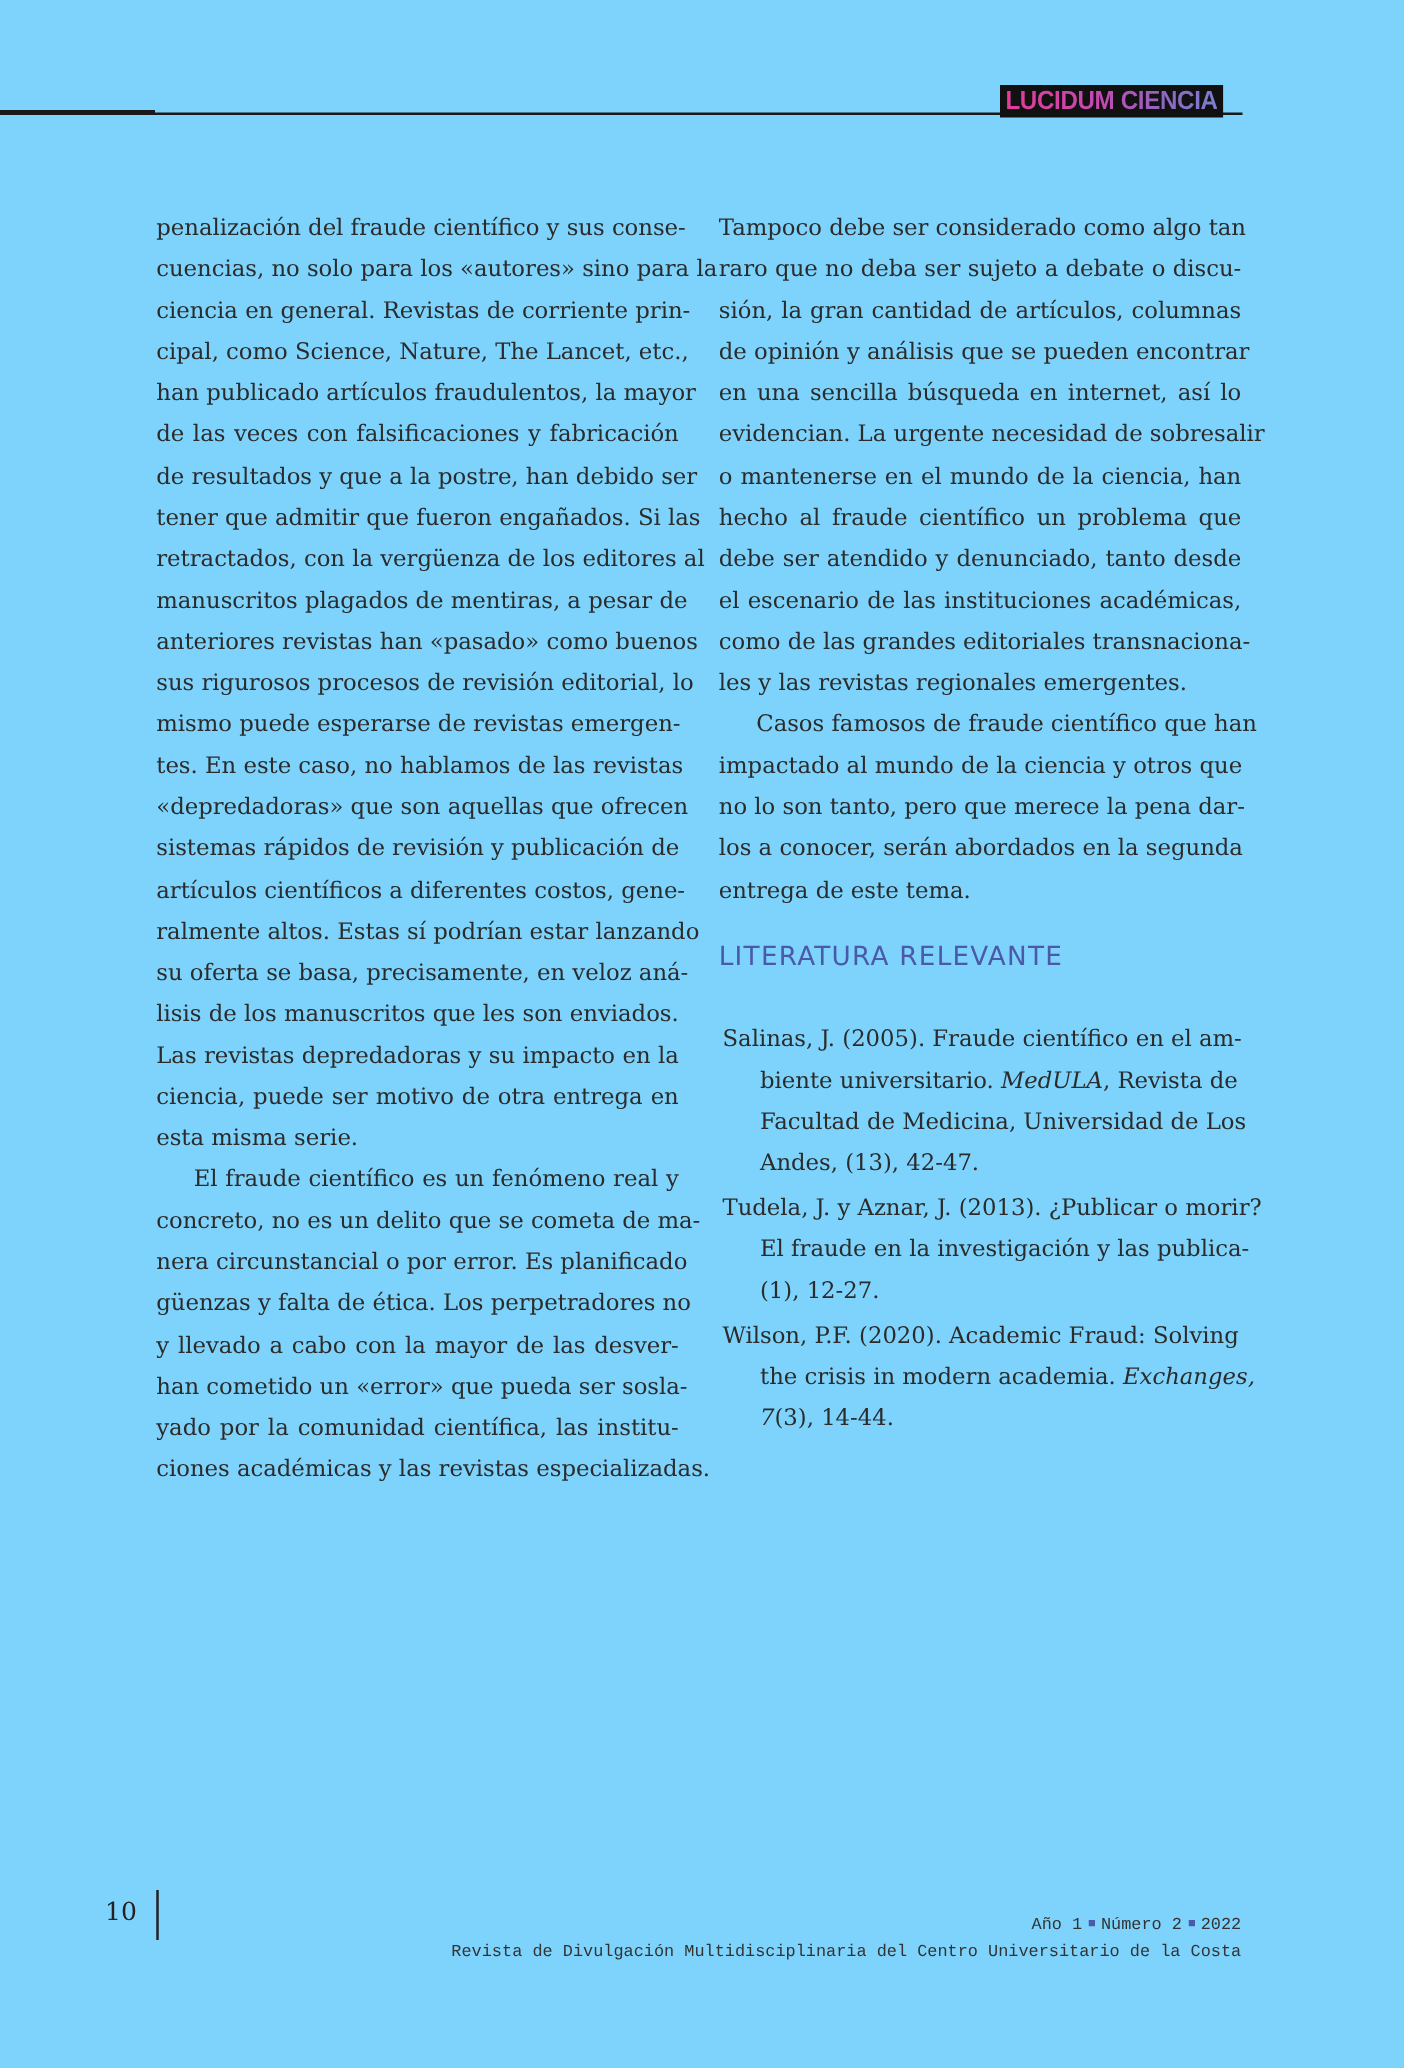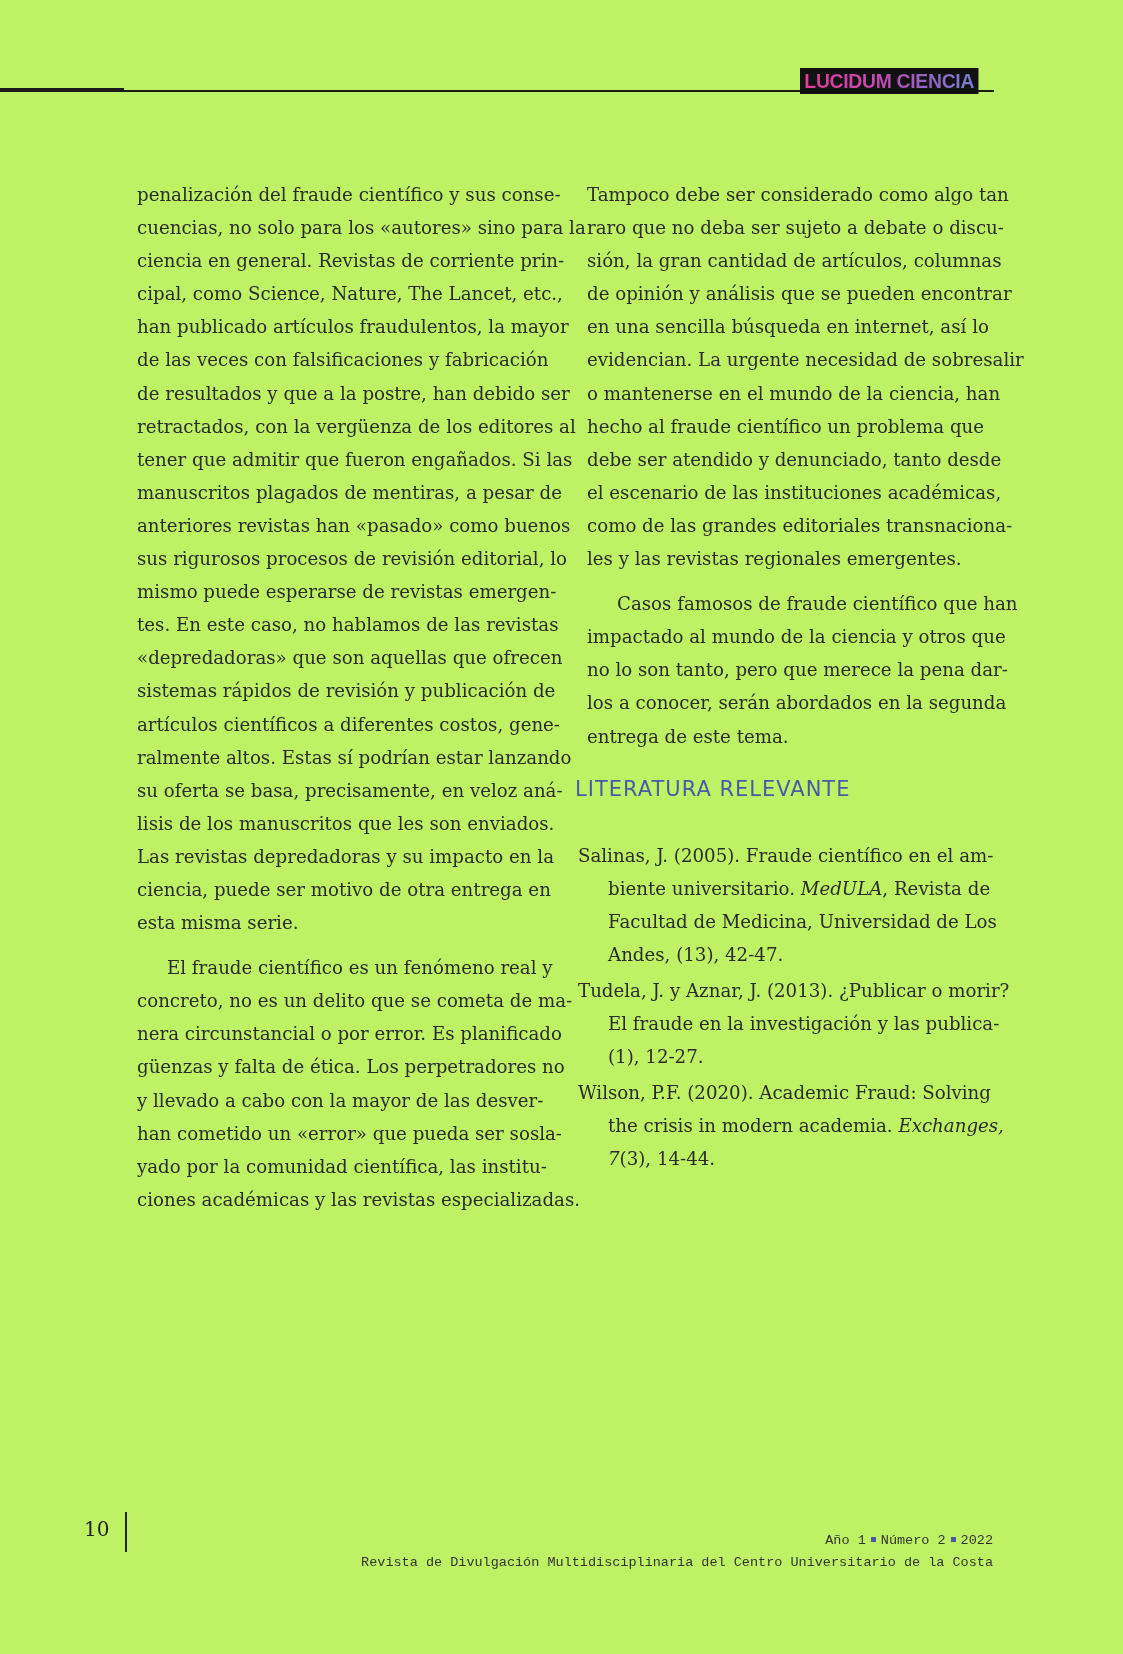--- a/index.html
+++ b/index.html
@@ -1,38 +1,38 @@
 <!DOCTYPE html>
 <html><head>
 <meta charset="utf-8">
 <style>
   html, body { margin: 0; padding: 0; background: #ffffff; }
   body { width: 1123px; height: 1654px; position: relative; overflow: hidden; }
-  .page { position: absolute; inset: 0; background: #bef264; }
+  .page { position: absolute; inset: 0; background: #7dd3fc; }
 
   .header-line-thick { position: absolute; left: 0; top: 88px; width: 124px; height: 4px; background: #1a1a1a; }
   .header-line-thin  { position: absolute; left: 124px; top: 90px; width: 870px; height: 2px; background: #1a1a1a; }
   .brand {
     position: absolute; left: 800px; top: 68px; height: 26px; width: 194px;
     background: #111; color: #fff; display: flex; align-items: center; justify-content: center;
     font-family: "Liberation Sans", sans-serif; font-weight: bold; font-size: 21px; letter-spacing: -0.3px;
     transform: scaleX(0.92); transform-origin: left center;
   }
   .brand span {
     background: linear-gradient(90deg, #e23c98 0%, #c24ab2 45%, #8e66c2 75%, #7a7fd0 100%);
     -webkit-background-clip: text; background-clip: text; color: transparent;
   }
 
   .col {
     position: absolute; top: 166px; width: 418px;
     font-family: "DejaVu Serif", serif; font-size: 18.2px; line-height: 33.1px; color: #2b2b2b;
   }
   .col-left { left: 125px; }
   .col-right { left: 575px; }
-  .col p { margin: 12px; text-align: justify; hyphens: manual; }
+  .col p { margin: 0; text-align: justify; hyphens: manual; }
   .line { display: block; text-align: justify; text-align-last: justify; white-space: nowrap; }
   .line.last { text-align-last: left; }
 
   .section-heading {
     font-family: "DejaVu Sans", sans-serif; font-size: 21px; color: #4a5aa8; letter-spacing: 1px;
     margin: 20px 0 33px 0; line-height: 33px;
   }
   .ref { margin: 3px; }
   .ref .line.cont { padding-left: 30px; }
   .ref i { font-style: italic; }
@@ -61,22 +61,22 @@
 
   <div class="col col-left">
     <p id="left-p1">
         <span class="line">penalización del fraude científico y sus conse-</span>
         <span class="line">cuencias, no solo para los «autores» sino para la</span>
         <span class="line">ciencia en general. Revistas de corriente prin-</span>
         <span class="line">cipal, como Science, Nature, The Lancet, etc.,</span>
         <span class="line">han publicado artículos fraudulentos, la mayor</span>
         <span class="line">de las veces con falsificaciones y fabricación</span>
         <span class="line">de resultados y que a la postre, han debido ser</span>
+        <span class="line">tener que admitir que fueron engañados. Si las</span>
         <span class="line">retractados, con la vergüenza de los editores al</span>
-        <span class="line">tener que admitir que fueron engañados. Si las</span>
         <span class="line">manuscritos plagados de mentiras, a pesar de</span>
         <span class="line">anteriores revistas han «pasado» como buenos</span>
         <span class="line">sus rigurosos procesos de revisión editorial, lo</span>
         <span class="line">mismo puede esperarse de revistas emergen-</span>
         <span class="line">tes. En este caso, no hablamos de las revistas</span>
         <span class="line">«depredadoras» que son aquellas que ofrecen</span>
         <span class="line">sistemas rápidos de revisión y publicación de</span>
         <span class="line">artículos científicos a diferentes costos, gene-</span>
         <span class="line">ralmente altos. Estas sí podrían estar lanzando</span>
         <span class="line">su oferta se basa, precisamente, en veloz aná-</span>

